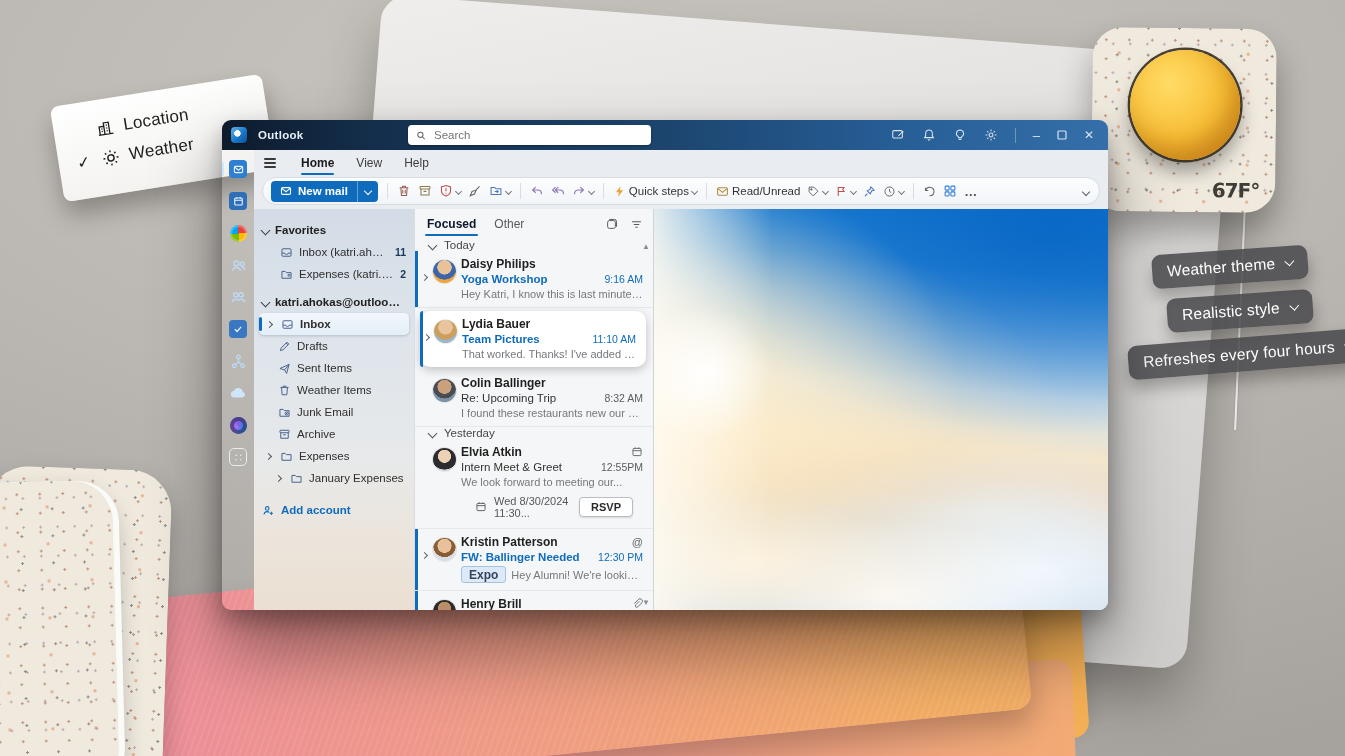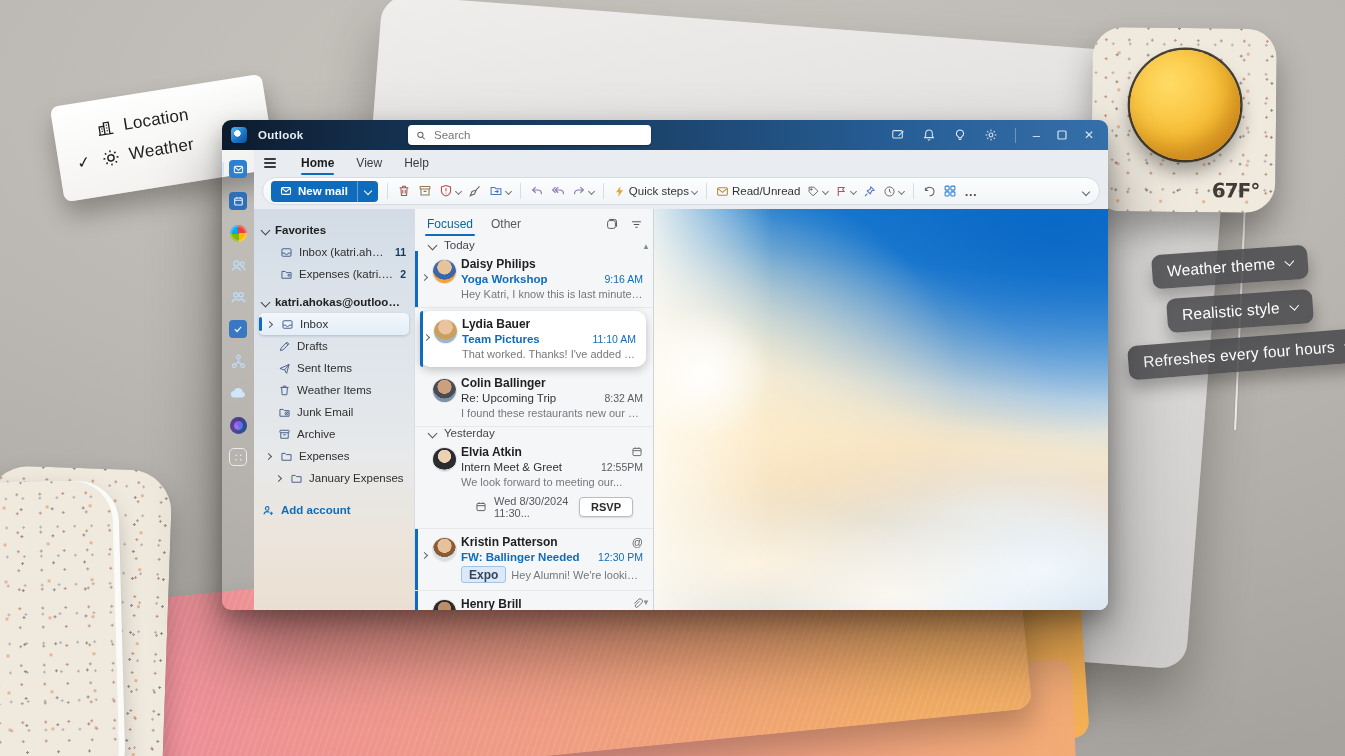--- a/index.html
+++ b/index.html
@@ -102,31 +102,31 @@
   
   .fpane{flex:0 0 160px;overflow:hidden;font-size:11.5px;color:#2f2f2f;padding-top:10px;box-sizing:border-box;
     background:linear-gradient(180deg,#d3dce6 0%,#dde4eb 30%,#e7e9ea 62%,#ece4da 85%,#eadfd2 100%);}
   .frow{display:flex;align-items:center;gap:6px;height:22px;padding:0 8px;cursor:pointer;white-space:nowrap;}
   .frow .cnt{margin-left:auto;font-weight:700;font-size:10.5px;color:#17395c;}
   .fhead{font-weight:700;color:#1f1f1f;}
   .fhead .chev{color:#444;}
   .indent1{padding-left:26px;}
   .indent2{padding-left:24px;}
   .fsel{margin:0 5px;background:linear-gradient(180deg,#f2f7fc,#e4eef8);border-radius:5px;height:22px;
-    box-shadow:0 1px 3px rgba(0,0,0,.18);position:relative;font-weight:400;padding-left:8px;}
+    box-shadow:0 1px 3px rgba(0,0,0,.18);position:relative;font-weight:700;padding-left:8px;}
   .fsel::before{content:"";position:absolute;left:0;top:4px;width:3px;height:14px;border-radius:2px;background:#0f6cbd;}
   .ficon{color:#47608c;display:flex;}
   .addacct{color:#0f6cbd;font-weight:700;margin-top:10px;}
   .tree-chev{color:#555;font-size:9px;width:8px;display:inline-flex;}
   
   .mlist{flex:0 0 238px;background:#f5f6f7;border-left:1px solid #d9dde1;border-right:1px solid #cfd4d9;
     display:flex;flex-direction:column;position:relative;overflow:hidden;}
   .ml-tabs{height:30px;flex:0 0 30px;display:flex;align-items:center;padding:0 10px;gap:14px;}
   .mltab{font-size:12px;color:#57595c;position:relative;cursor:pointer;padding:4px 2px;}
-  .mltab.active{font-weight:400;color:#0369a1;}
+  .mltab.active{font-weight:700;color:#0f172a;}
   .mltab.active::after{content:"";position:absolute;left:0;right:0;bottom:-1px;height:2.5px;border-radius:2px;background:#0f6cbd;}
   .ml-tools{margin-left:auto;display:flex;gap:12px;color:#55585c;}
   .grp{display:flex;align-items:center;gap:8px;height:22px;padding:0 14px;color:#44474b;font-size:11.5px;}
   .grp .chev{color:#555;}
   .mrow{position:relative;padding:6px 10px 7px 46px;cursor:pointer;border-bottom:1px solid #e6e8ea;}
   .mrow.unread::before{content:"";position:absolute;left:0;top:0;bottom:0;width:3px;background:#0f6cbd;}
   .mrow .exp{position:absolute;left:7px;top:18px;color:#5f6368;}
   .avatar{position:absolute;left:18px;top:9px;width:23px;height:23px;border-radius:50%;box-shadow:0 0 0 1px rgba(0,0,0,.08);}
   .m-sender{font-size:12px;font-weight:600;color:#1f1f1f;line-height:14px;display:flex;align-items:center;}
   .m-flagic{margin-left:auto;color:#5f6368;display:flex;}

